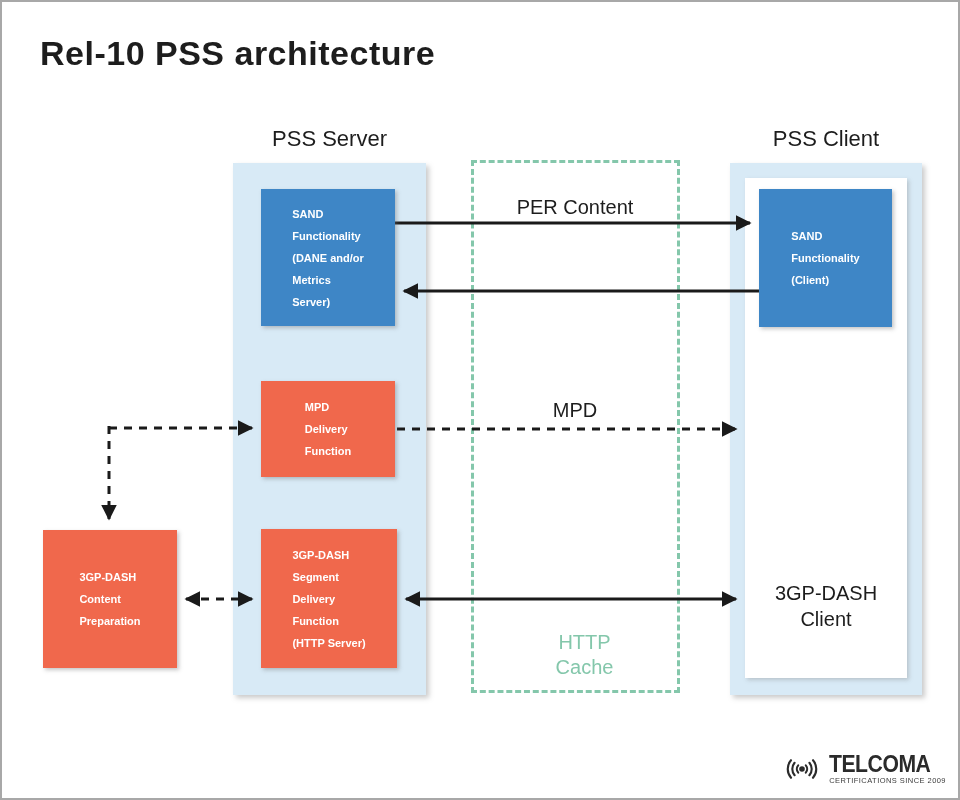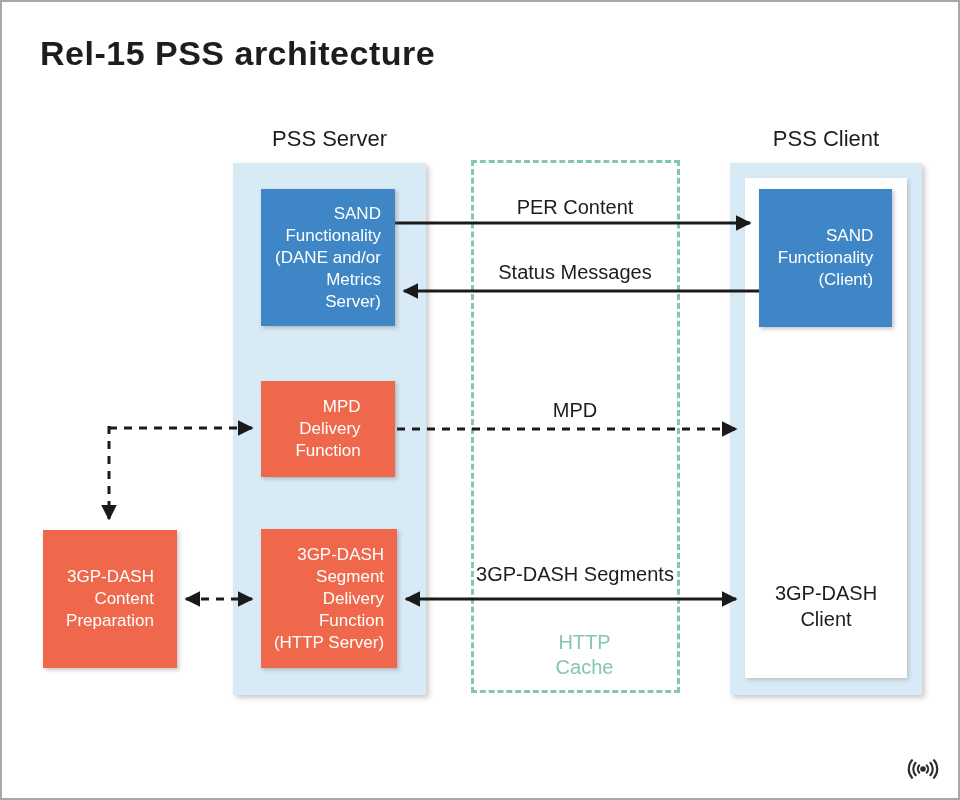--- a/index.html
+++ b/index.html
@@ -49,22 +49,22 @@
     box-shadow:2px 2px 4px rgba(125,125,125,.35);
   }
   .cache-box{
     position:absolute; left:469px; top:158px; width:209px; height:533px;
     border:3px dashed var(--cache-teal);
     background:transparent;
   }
   .node{
     position:absolute;
     display:flex; align-items:center; justify-content:center;
-    text-align:right; white-space:pre-line;
-    font-size:17px; line-height:22px; font-weight:400; color:#ffffff;
+    text-align:left; white-space:pre-line;
+    font-size:11px; line-height:22px; font-weight:700; color:#ffffff;
     box-shadow:2px 2px 4px rgba(110,110,110,.40);
   }
   .node.blue{background:var(--box-blue);}
   .node.orange{background:var(--box-orange);}
   .sand-server{left:259px; top:187px; width:134px; height:137px;}
   .mpd-delivery{left:259px; top:379px; width:134px; height:96px;}
   .segment-delivery{left:259px; top:527px; width:136px; height:139px;}
   .content-prep{left:41px; top:528px; width:134px; height:138px;}
   .sand-client{left:757px; top:187px; width:133px; height:138px;}
   .plain-label{
@@ -102,21 +102,21 @@
   .logo-tagline{
     font-size:7.5px; color:#3a3a3a; letter-spacing:.45px; margin-top:1px;
   }
   .broadcast{width:46px; height:34px;}
 </style>
 </head>
 <body>
 
 <div class="page">
 
-  <div class="title">Rel-15 PSS architecture</div>
+  <div class="title">Rel-10 PSS architecture</div>
 
   <div class="col-label server">PSS Server</div>
   <div class="col-label client">PSS Client</div>
 
   <div class="column server"></div>
   <div class="column client"></div>
   <div class="client-panel"></div>
   <div class="cache-box"></div>
 
   <svg class="arrows" viewBox="0 0 960 800">
@@ -151,33 +151,35 @@
 Content
 Preparation</div>
   <div class="node blue sand-client">SAND
 Functionality
 (Client)</div>
 
   <div class="plain-label dash-client">3GP-DASH
 Client</div>
 
   <div class="arrow-label lbl-per">PER Content</div>
-  <div class="arrow-label lbl-status">Status Messages</div>
   <div class="arrow-label lbl-mpd">MPD</div>
-  <div class="arrow-label lbl-segments">3GP-DASH Segments</div>
   <div class="cache-label">HTTP
 Cache</div>
 
   <div class="logo">
     <svg class="broadcast" viewBox="0 0 40 34">
       <g stroke="#2b2b2b" stroke-width="2.1" fill="none" stroke-linecap="round">
         <path d="M16.2,13.4 A5.5,5.5 0 0 0 16.2,20.6"></path>
         <path d="M12.6,10.8 A9.5,9.5 0 0 0 12.6,23.2"></path>
         <path d="M9.0,8.2 A13.5,13.5 0 0 0 9.0,25.8"></path>
         <path d="M23.8,13.4 A5.5,5.5 0 0 1 23.8,20.6"></path>
         <path d="M27.4,10.8 A9.5,9.5 0 0 1 27.4,23.2"></path>
         <path d="M31.0,8.2 A13.5,13.5 0 0 1 31.0,25.8"></path>
       </g>
       <circle cx="20" cy="17" r="2.8" fill="#2b2b2b"></circle>
     </svg>
+    <div class="logo-text">
+      <div class="logo-name">TELCOMA</div>
+      <div class="logo-tagline">CERTIFICATIONS SINCE 2009</div>
+    </div>
   </div>
 
 </div>
 
 </body></html>

